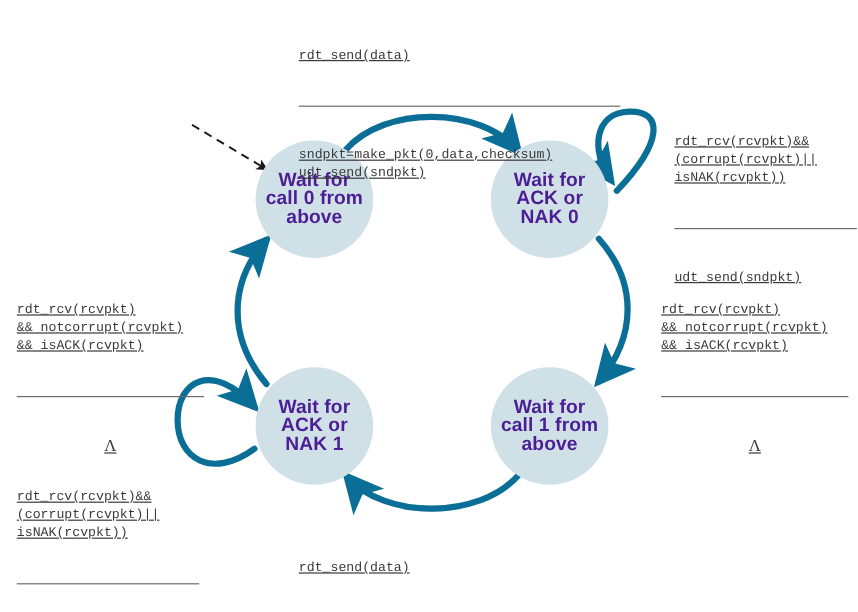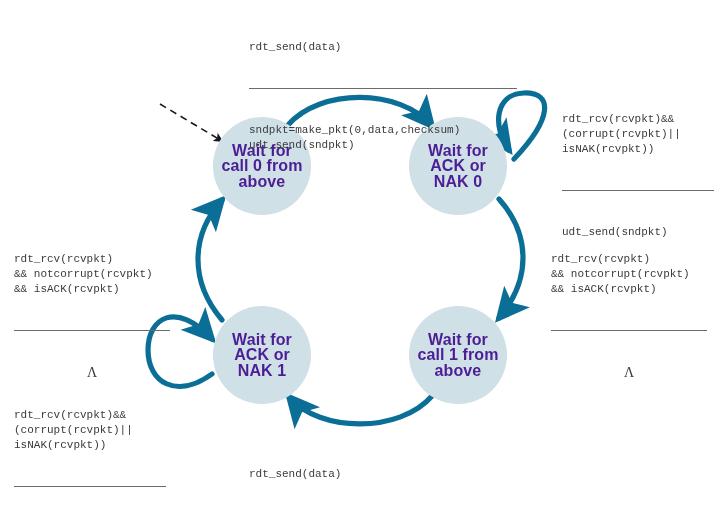--- a/index.html
+++ b/index.html
@@ -52,20 +52,21 @@
     position: absolute;
     font-family: "Liberation Mono", monospace;
     font-size: 11px;
     line-height: 15px;
     color: #3a3a3a;
     white-space: pre;
   }
   .tlabel .num,
   .tlabel .den {
     white-space: pre;
+    text-decoration: underline;
   }
   .tlabel .rule {
     border-top: 1px solid #6b6b6b;
     margin: 3px 0 4px 0;
     height: 0;
     font-size: 0;
     line-height: 0;
   }
   .tlabel .den.center {
     text-align: center;

